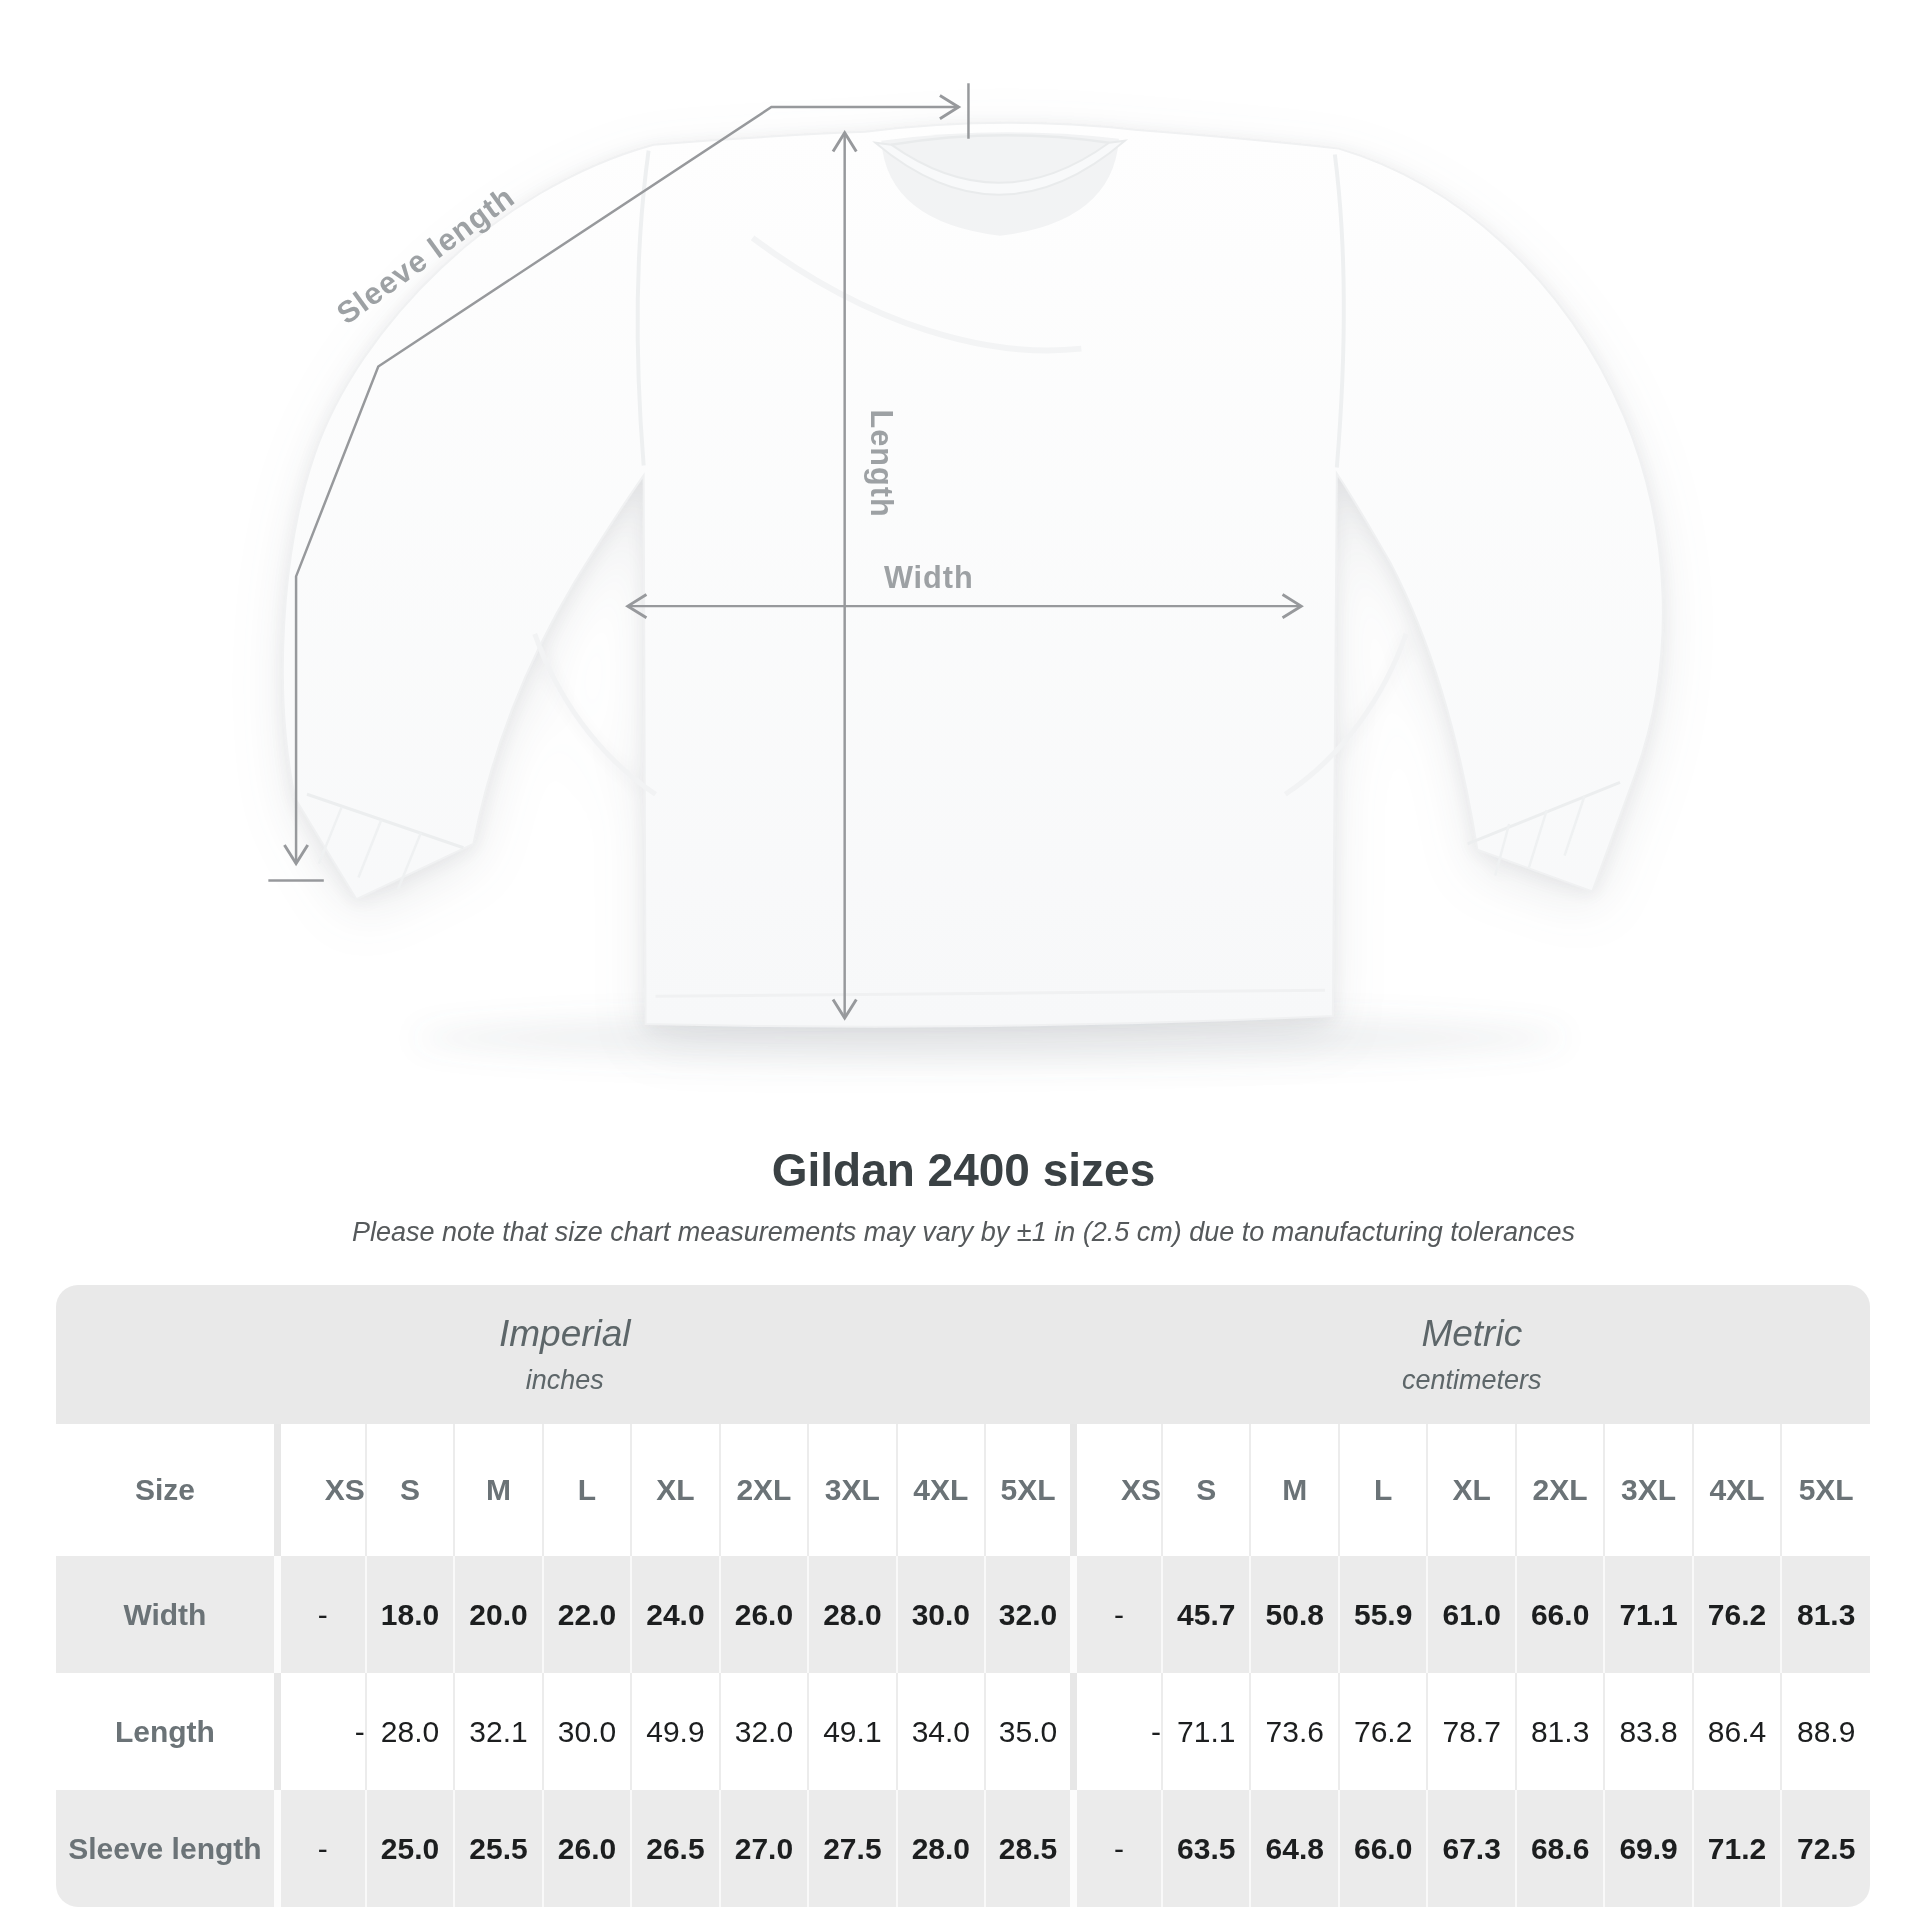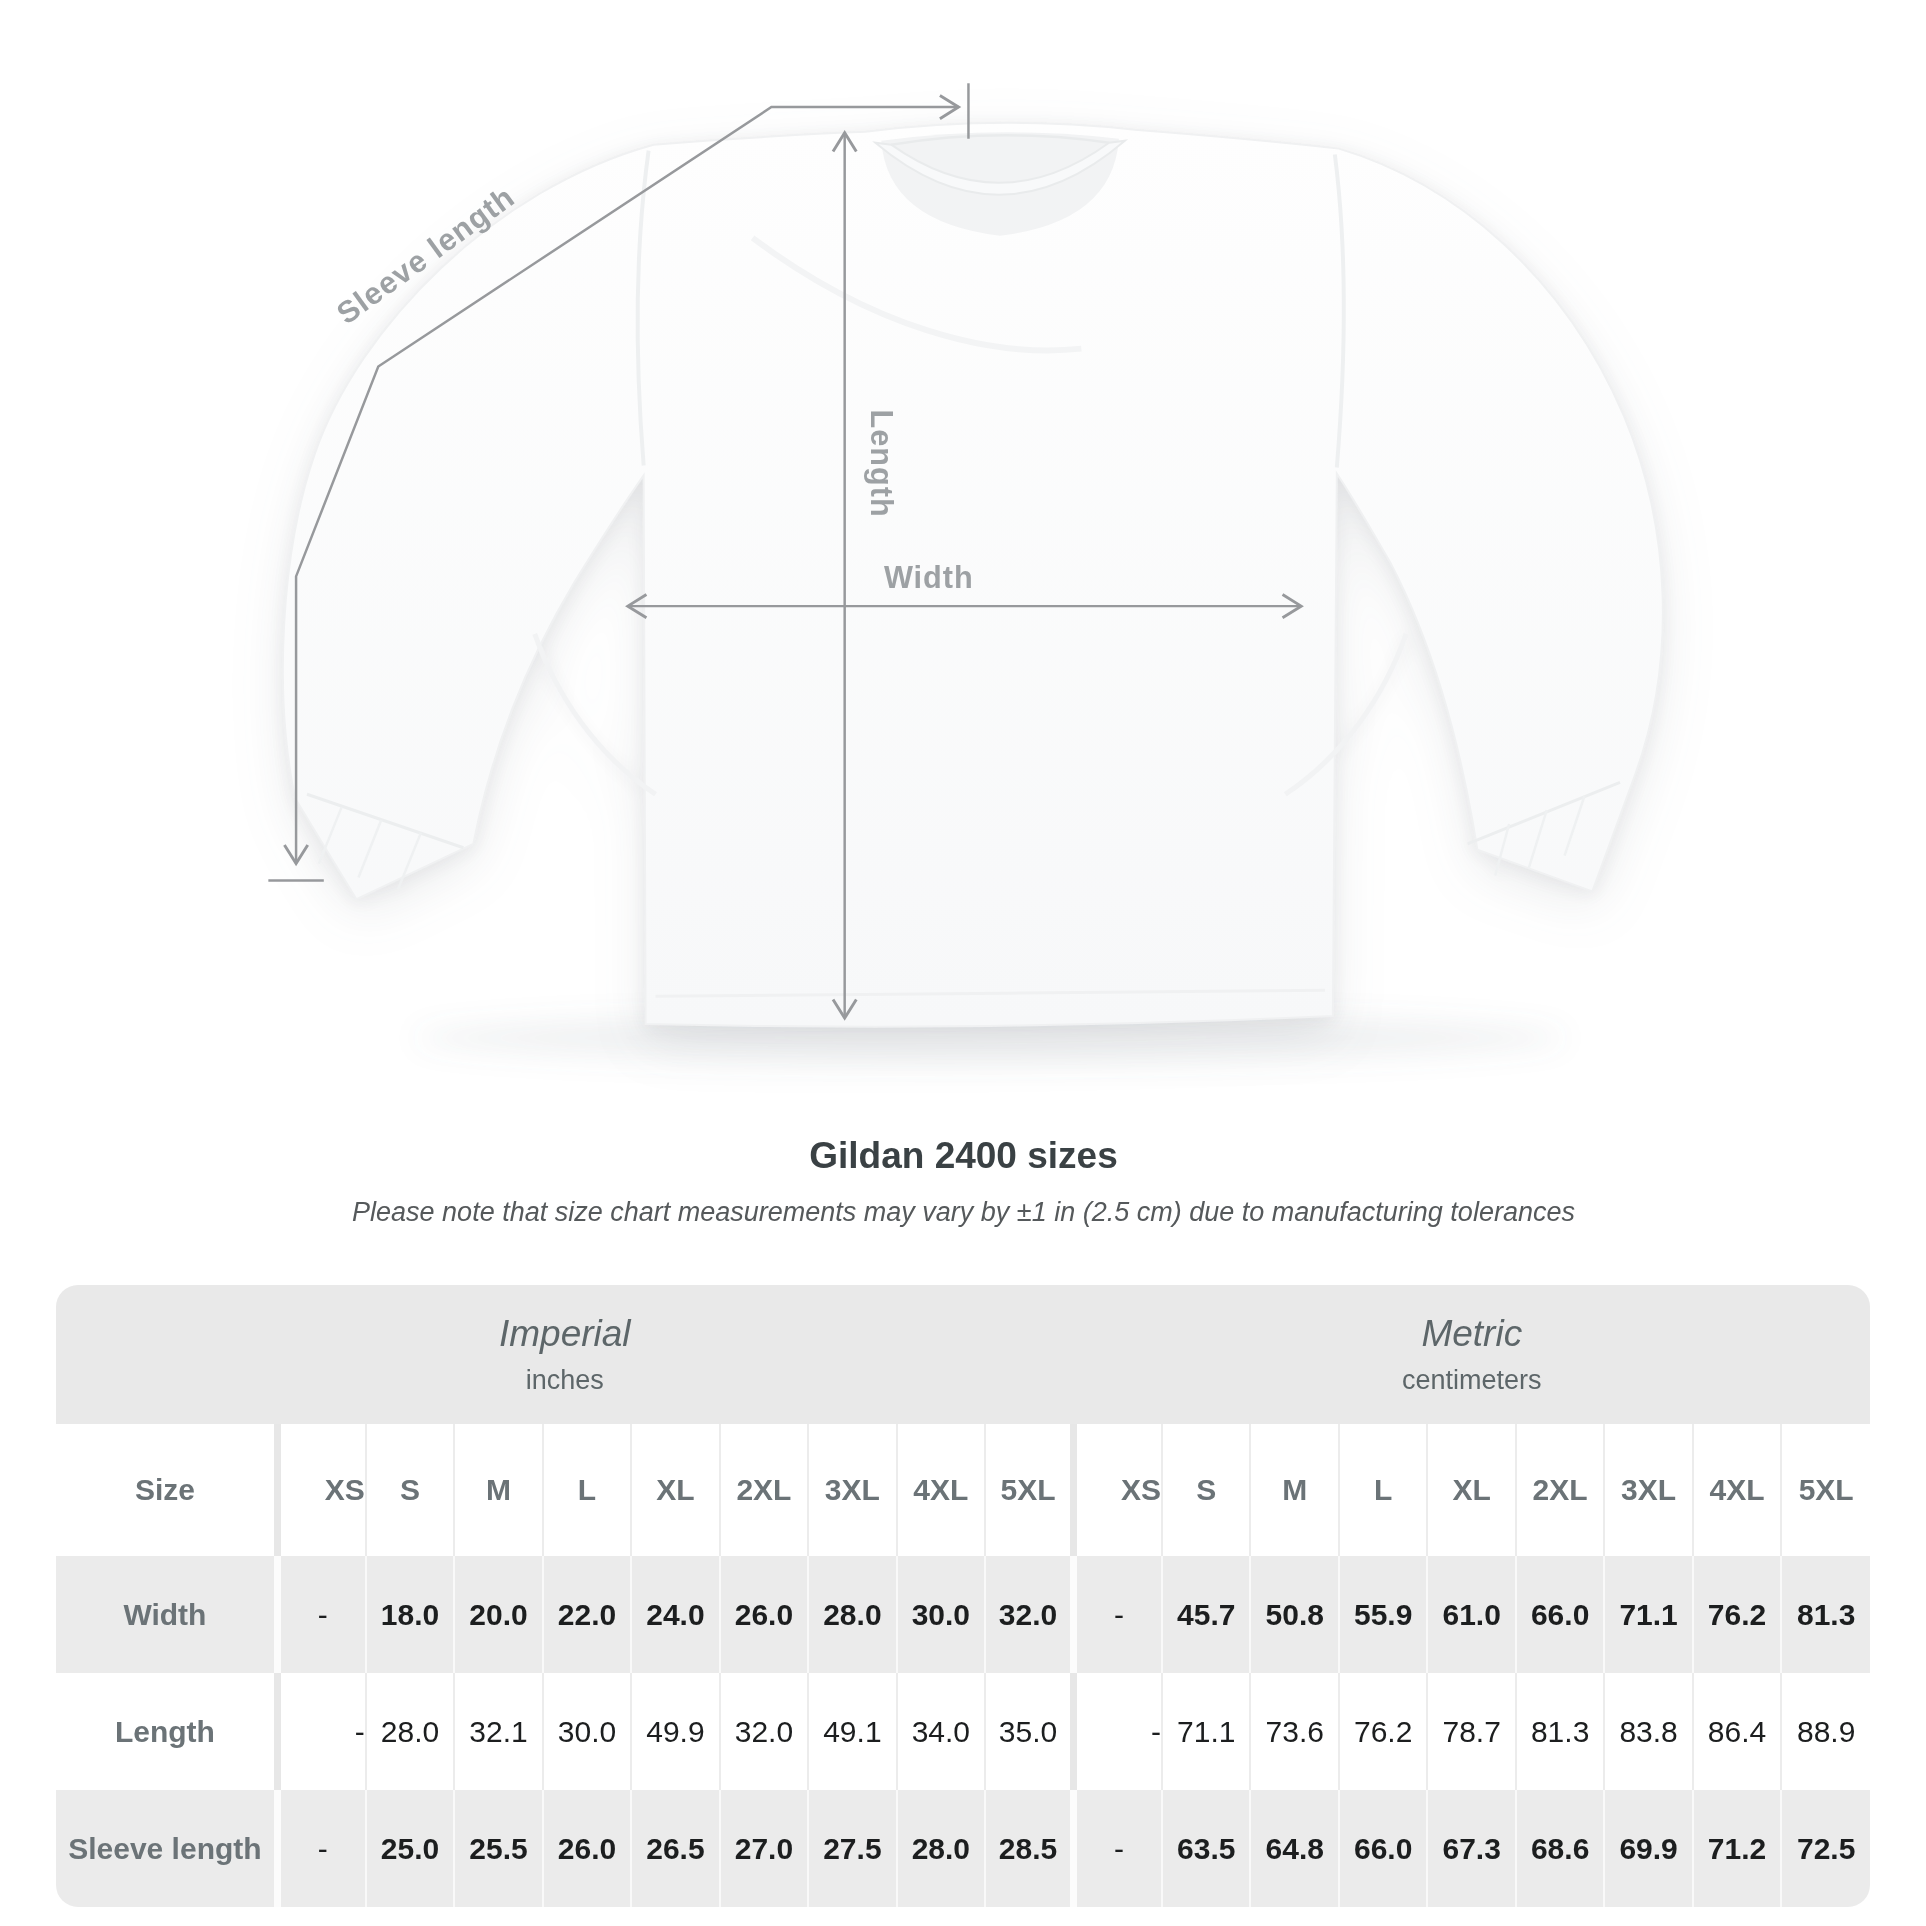--- a/index.html
+++ b/index.html
@@ -7,31 +7,31 @@
   #stage{position:relative;width:1927px;height:1927px;background:#fff;overflow:hidden;}
 
   
   .diagram{position:absolute;top:0;left:0;width:1927px;height:1238px;}
   .shirt{filter:drop-shadow(0 16px 26px rgba(70,75,90,.10)) drop-shadow(0 3px 8px rgba(70,75,90,.07));}
   .meas{stroke:#97999c;stroke-width:2.5;fill:none;}
   .meas-label{fill:#9da1a4;font-weight:bold;font-size:31px;letter-spacing:1px;}
 
   
   .title-block{position:absolute;top:1135px;left:0;width:1927px;text-align:center;}
-  .chart-title{font-size:37px;font-weight:bold;color:#3a4144;margin:0;}
+  .chart-title{font-size:46px;font-weight:bold;color:#3a4144;margin:8px;}
   .chart-note{font-size:27px;font-style:italic;color:#55595b;margin:20px 0 0 0;}
 
   
   .table-wrap{position:absolute;top:1285px;left:56px;width:1814px;border-radius:22px;overflow:hidden;}
   table.sizes{width:100%;border-collapse:collapse;table-layout:fixed;}
   table.sizes td{text-align:center;vertical-align:middle;padding:0;}
 
   tr.band td{background:#e9e9e9;height:139px;}
   .g-name{font-size:37px;font-weight:normal;font-style:italic;color:#5d6669;}
-  .g-unit{font-size:27px;color:#5d6669;margin-top:10px;}
+  .g-unit{font-size:27px;font-style:italic;color:#5d6669;margin-top:10px;}
 
   tr.hdr td{background:#ffffff;height:132px;font-size:30px;font-weight:bold;color:#6b7377;}
   tr.data td{height:117px;font-size:30px;color:#1c1e1f;background:#ffffff;}
   tr.data td.lbl{font-weight:bold;color:#6b7377;font-size:30px;}
   tr.gray td{background:#ebebeb;}
 
   
   tr.hdr td.sep, tr.data.white td.sep{border-left:2px solid #ececec;}
   tr.data.gray td.sep{border-left:2px solid #f9f9f9;font-weight:bold;}
   tr.hdr td.wide, tr.data.white td.wide{border-left:7px solid #e7e7e7;text-align:right;}

